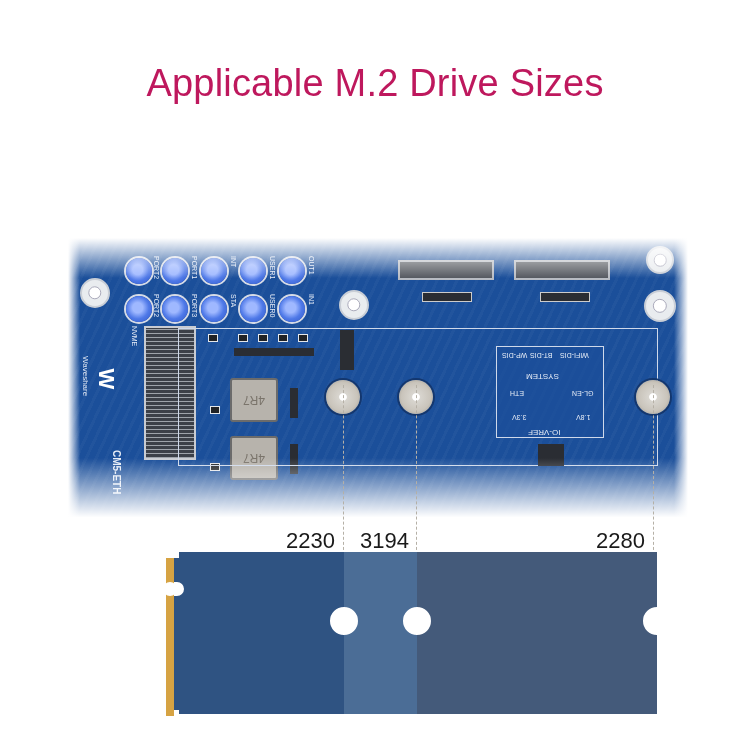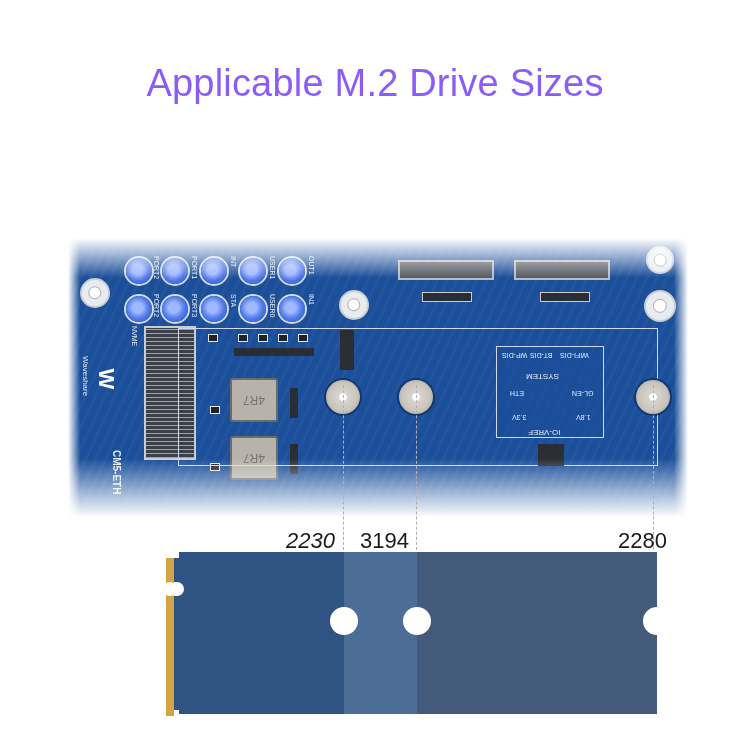--- a/index.html
+++ b/index.html
@@ -1,17 +1,17 @@
 <!DOCTYPE html>
 <html><head>
 <meta charset="utf-8">
 <style>
   html,body{margin:0;padding:0;background:#fff;}
   body{width:750px;height:750px;position:relative;overflow:hidden;font-family:"Liberation Sans",sans-serif;}
-  .title{position:absolute;top:62px;left:0;width:750px;text-align:center;font-size:38px;color:#8b5cf6;letter-spacing:0.2px;}
+  .title{position:absolute;top:62px;left:0;width:750px;text-align:center;font-size:38px;color:#be185d;letter-spacing:0.2px;}
   .board{position:absolute;left:68px;top:238px;width:620px;height:290px;overflow:hidden;}
   .pcb{position:absolute;left:0;top:0;width:620px;height:290px;background:#1b4f9a;
        background-image:repeating-linear-gradient(115deg,rgba(255,255,255,0.03) 0 3px,transparent 3px 9px);}
   .fade-top{position:absolute;left:0;top:0;width:620px;height:40px;background:linear-gradient(#fff,rgba(255,255,255,0));}
   .fade-bottom{position:absolute;left:0;bottom:0;width:620px;height:70px;background:linear-gradient(rgba(255,255,255,0),#fff 85%);}
   .fade-left{position:absolute;left:0;top:0;width:12px;height:290px;background:linear-gradient(90deg,#fff,rgba(255,255,255,0));}
   .fade-right{position:absolute;right:0;top:0;width:14px;height:290px;background:linear-gradient(270deg,#fff,rgba(255,255,255,0));}
   .led{position:absolute;width:26px;height:26px;border-radius:50%;
        background:radial-gradient(circle at 45% 45%,#9fb8ff 0 25%,#4f79e8 55%,#2d55c5 100%);
        box-shadow:0 0 0 2px #d6dbe6;}
@@ -118,23 +118,23 @@
   <div class="fade-top"></div>
   <div class="fade-bottom"></div>
   <div class="fade-left"></div>
   <div class="fade-right"></div>
 </div>
 
 <div class="vline" style="left:343px;"></div>
 <div class="vline" style="left:416px;"></div>
 <div class="vline" style="left:653px;"></div>
 
-<div class="label" style="left:286px;font-style:italic;">2230</div>
+<div class="label" style="left:286px;">2230</div>
 <div class="label" style="left:360px;">3194</div>
-<div class="label" style="left:596px;margin-left:22px;">2280</div>
+<div class="label" style="left:596px;">2280</div>
 
 <svg class="drive" width="500" height="170" viewBox="0 0 500 170">
 
   <rect x="3" y="6" width="8" height="158" fill="#d6a343"></rect>
 
   <path d="M11 6 L16 6 L16 0 L181 0 L181 55 A14 14 0 0 0 181 83 L181 162 L16 162 L16 158 L11 158 L11 44 L14 44 A7 7 0 0 0 14 30 L11 30 Z" fill="#2f5382"></path>
 
   <path d="M181 0 L254 0 L254 55 A14 14 0 0 0 254 83 L254 162 L181 162 L181 83 A14 14 0 0 0 181 55 Z" fill="#4b6d96"></path>
 
   <path d="M254 0 L494 0 L494 55 A14 14 0 0 0 494 83 L494 162 L254 162 L254 83 A14 14 0 0 0 254 55 Z" fill="#445a7a"></path>

